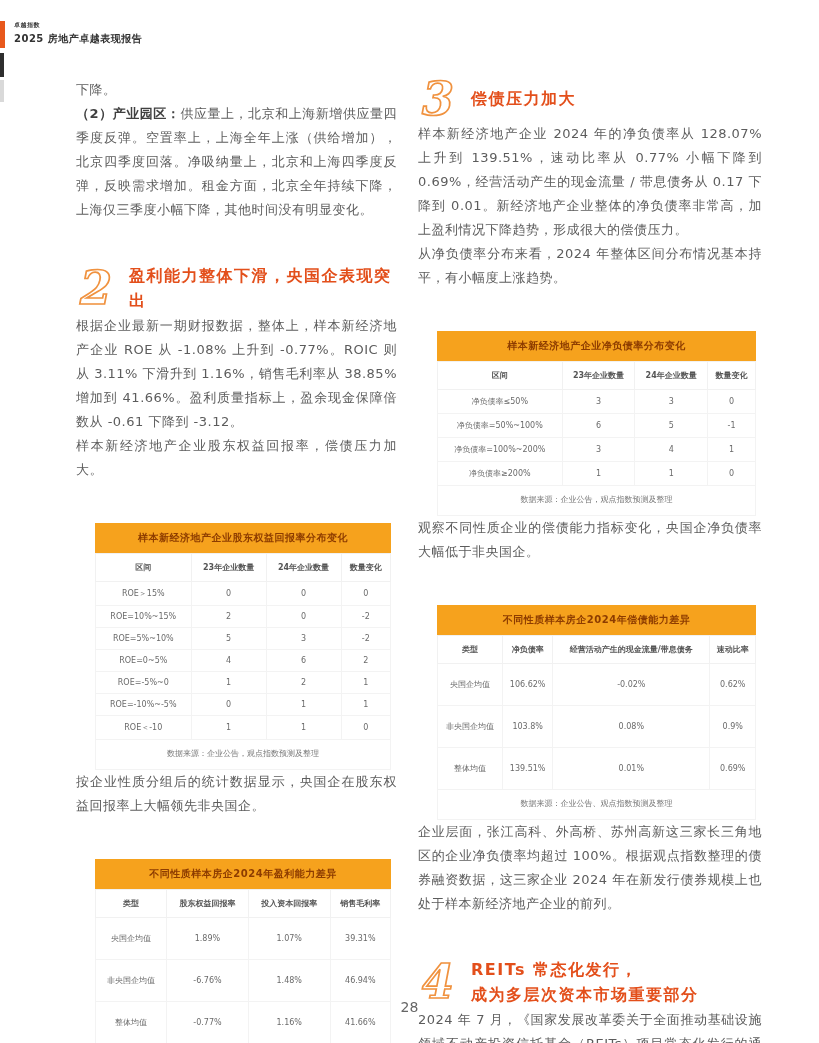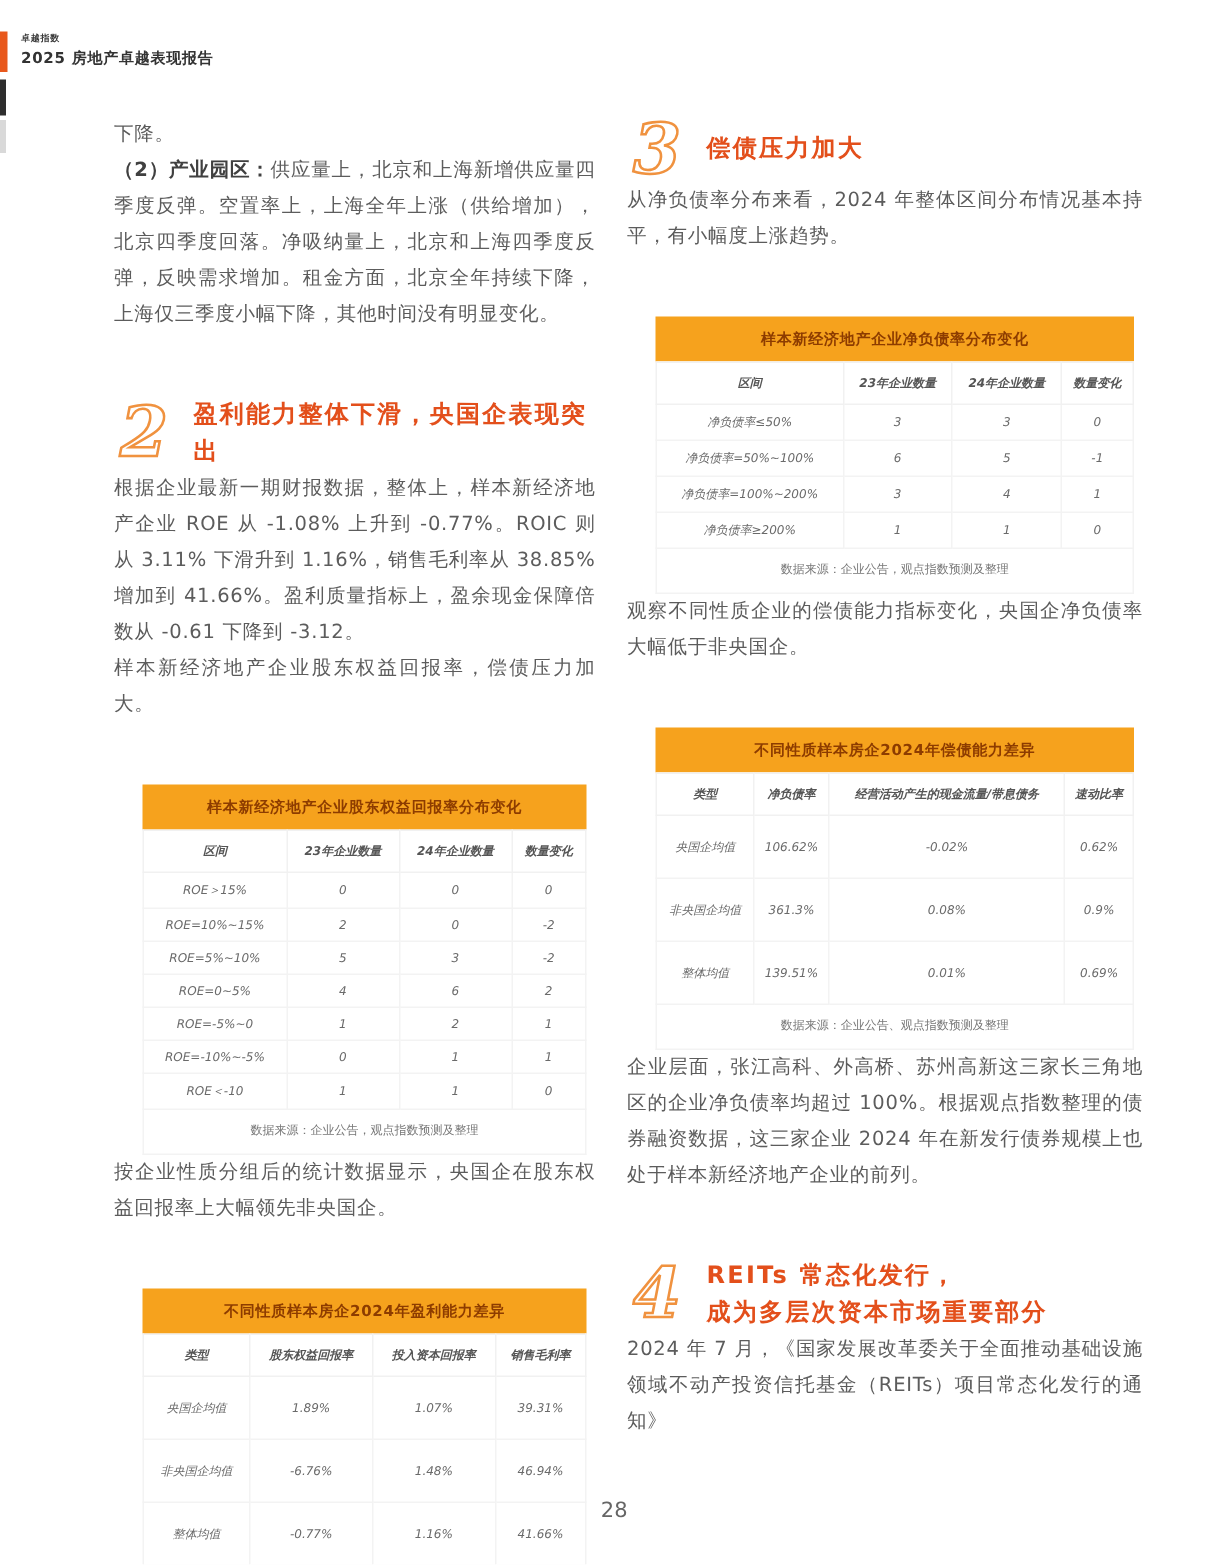--- a/index.html
+++ b/index.html
@@ -35,21 +35,21 @@
   @supports (-webkit-text-stroke: 1px #f0923f) {
     .sec-num { color:#ffffff; -webkit-text-stroke:1.7px #f0923f; }
   }
   .sec-title { color:#e34f1b; font-weight:bold; font-size:16px; letter-spacing:1.5px; line-height:1.55; }
   
   .tbl-wrap { margin:20px 6px 0 19px; }
   .tbl-title {
     background:#f6a21d; color:#8d3c00; font-weight:bold; font-size:10px;
     text-align:center; padding:8px 6px; letter-spacing:0.5px;margin-top:41px;
   }
-  .tbl-wrap table { width:100%; border-collapse:collapse; table-layout:auto;font-style:italic; }
+  .tbl-wrap table { width:100%; border-collapse:collapse; table-layout:auto; }
   .tbl-wrap th {
     font-size:8px; color:#555555; font-weight:bold; text-align:center;
     padding:8px 2px; border:1px solid #f1f1f1; background:#ffffff;
   }
   .tbl-wrap td {
     font-size:8px; color:#6a6a6a; text-align:center;
     padding:6px 2px; border:1px solid #f3f3f3;
   }
   .tbl-tall td { padding:15px 2px; }
   .tbl-source { text-align:center; font-size:8px; color:#777777; padding:8px 0 10px; border:1px solid #f3f3f3; border-top:none; }
@@ -186,20 +186,21 @@
 
       <p class="body mt-lg">企业层面，张江高科、外高桥和嘉里物流表现突出，2024年最新一期 ROE 分别为 7.47%、7.44% 和 5.14%。</p>
     </div>
 
     <div class="col-right">
       <div class="sec">
         <span class="sec-num">3</span>
         <span class="sec-title">偿债压力加大</span>
       </div>
 
+      <p class="body mt-md">样本新经济地产企业 2024 年的净负债率从 128.07% 上升到 139.51%，速动比率从 0.77% 小幅下降到 0.69%，经营活动产生的现金流量 / 带息债务从 0.17 下降到 0.01。新经济地产企业整体的净负债率非常高，加上盈利情况下降趋势，形成很大的偿债压力。</p>
       <p class="body mt-sm">从净负债率分布来看，2024 年整体区间分布情况基本持平，有小幅度上涨趋势。</p>
 
       <div class="tbl-wrap">
         <div class="tbl-title">样本新经济地产企业净负债率分布变化</div>
         <table>
             <thead>
               <tr>
                 <th>区间</th>
                 <th>23年企业数量</th>
                 <th>24年企业数量</th>
@@ -251,21 +252,21 @@
             </thead>
             <tbody>
               <tr>
                 <td>央国企均值</td>
                 <td>106.62%</td>
                 <td>-0.02%</td>
                 <td>0.62%</td>
               </tr>
               <tr>
                 <td>非央国企均值</td>
-                <td>361.3%</td>
+                <td>103.8%</td>
                 <td>0.08%</td>
                 <td>0.9%</td>
               </tr>
               <tr>
                 <td>整体均值</td>
                 <td>139.51%</td>
                 <td>0.01%</td>
                 <td>0.69%</td>
               </tr>
             </tbody>

